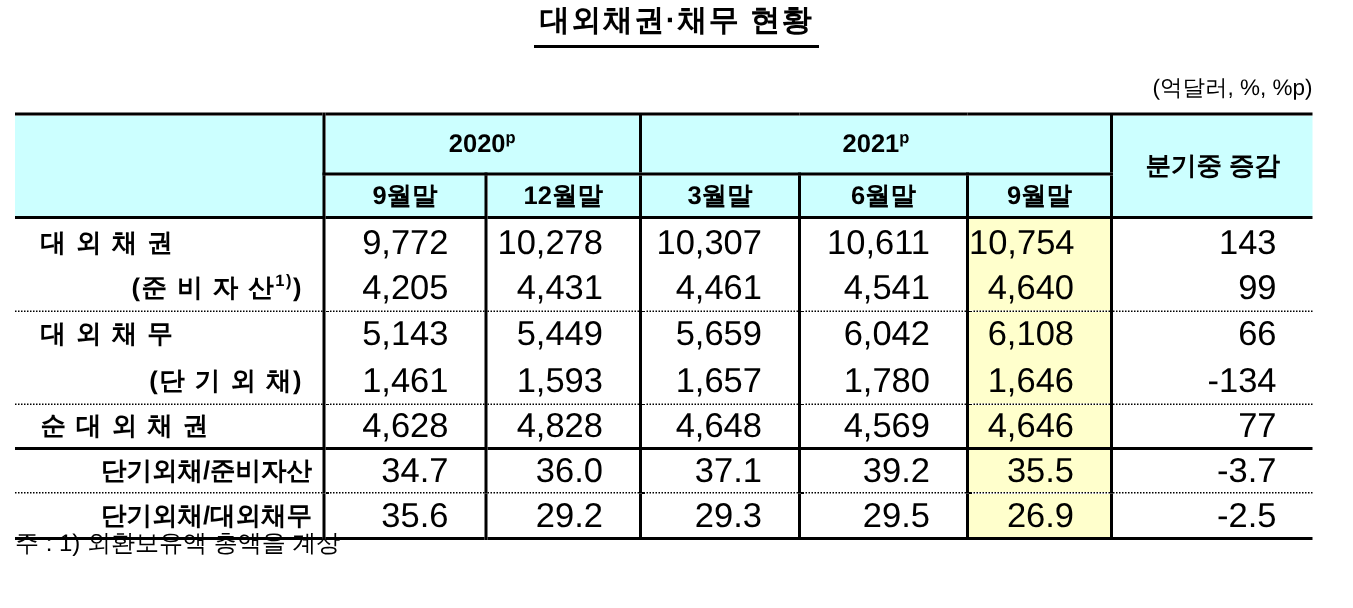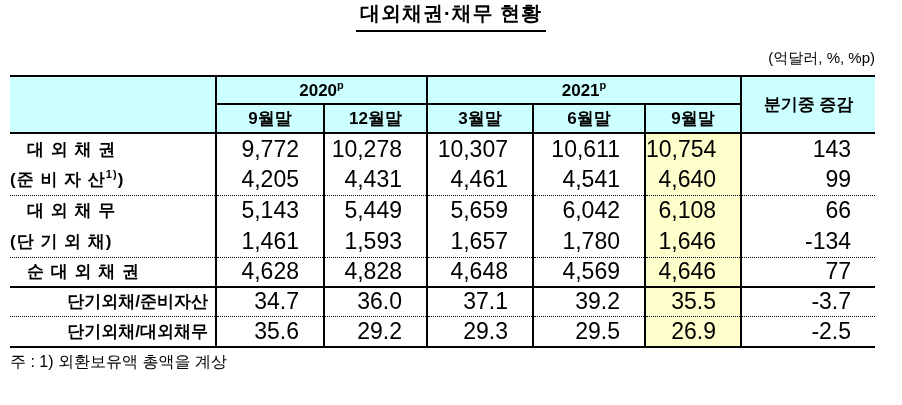--- a/index.html
+++ b/index.html
@@ -40,33 +40,33 @@
     white-space: nowrap;
   }
   table.debt .no-left, table.debt tbody th { border-left: none; }
   thead th {
     background: var(--header-bg, #CCFFFF);
     font-weight: bold;
     text-align: center;
     border-bottom: 2px solid #000;
     font-size: 17px;
   }
-  thead tr.hr1 { height: 28px; }
+  thead tr.hr1 { height: 40px; }
   thead tr.hr2 { height: 29px; padding-left: 20px; }
   thead sup { font-size: 11px; font-weight: bold; }
   tbody tr { height: 31px; }
   tbody tr.h30 { height: 30px; }
   tbody tr.h29 { height: 29px; }
   tbody th.lab {
     font-weight: bold;
     font-size: 17px;
     background: #fff;
   }
   .lab-main  { text-align: left;  padding-left: 17px; letter-spacing: 1px; }
-  .lab-paren { text-align: left; padding-right: 13px; letter-spacing: 1px; }
+  .lab-paren { text-align: right; padding-right: 13px; letter-spacing: 1px; }
   .lab-ratio { text-align: right; padding-right: 7px; }
   .lab sup { font-size: 11px; }
   tbody td {
     text-align: right;
     padding-right: 24px;
     font-size: 23px;
   }
   tbody td:nth-child(6) { background: var(--highlight-bg, #FFFFCC); }
   tr.sep-dot   > th, tr.sep-dot   > td { border-bottom: 1px dotted #000; }
   tr.sep-solid > th, tr.sep-solid > td { border-bottom: 2px solid #000; }

